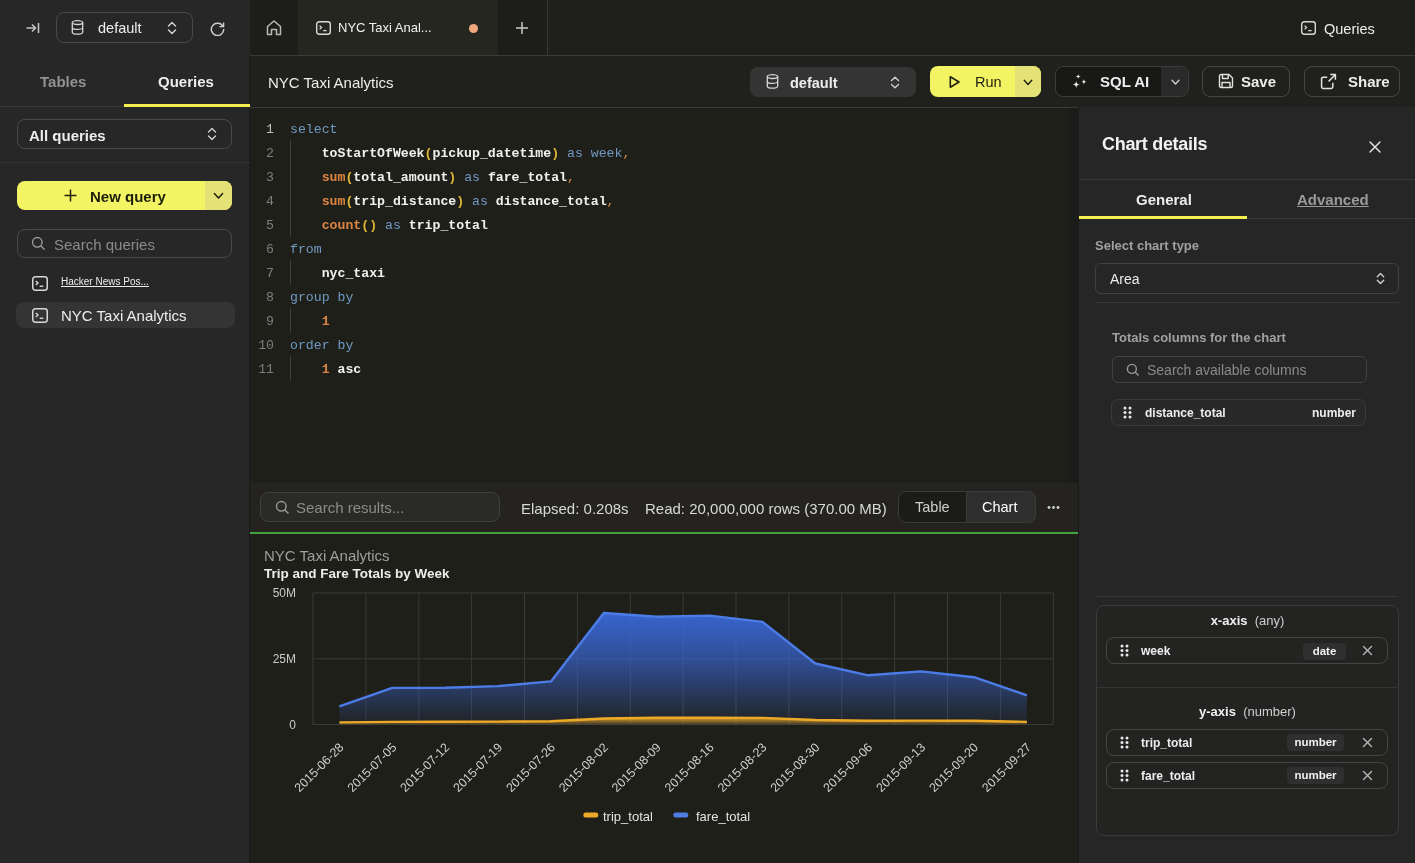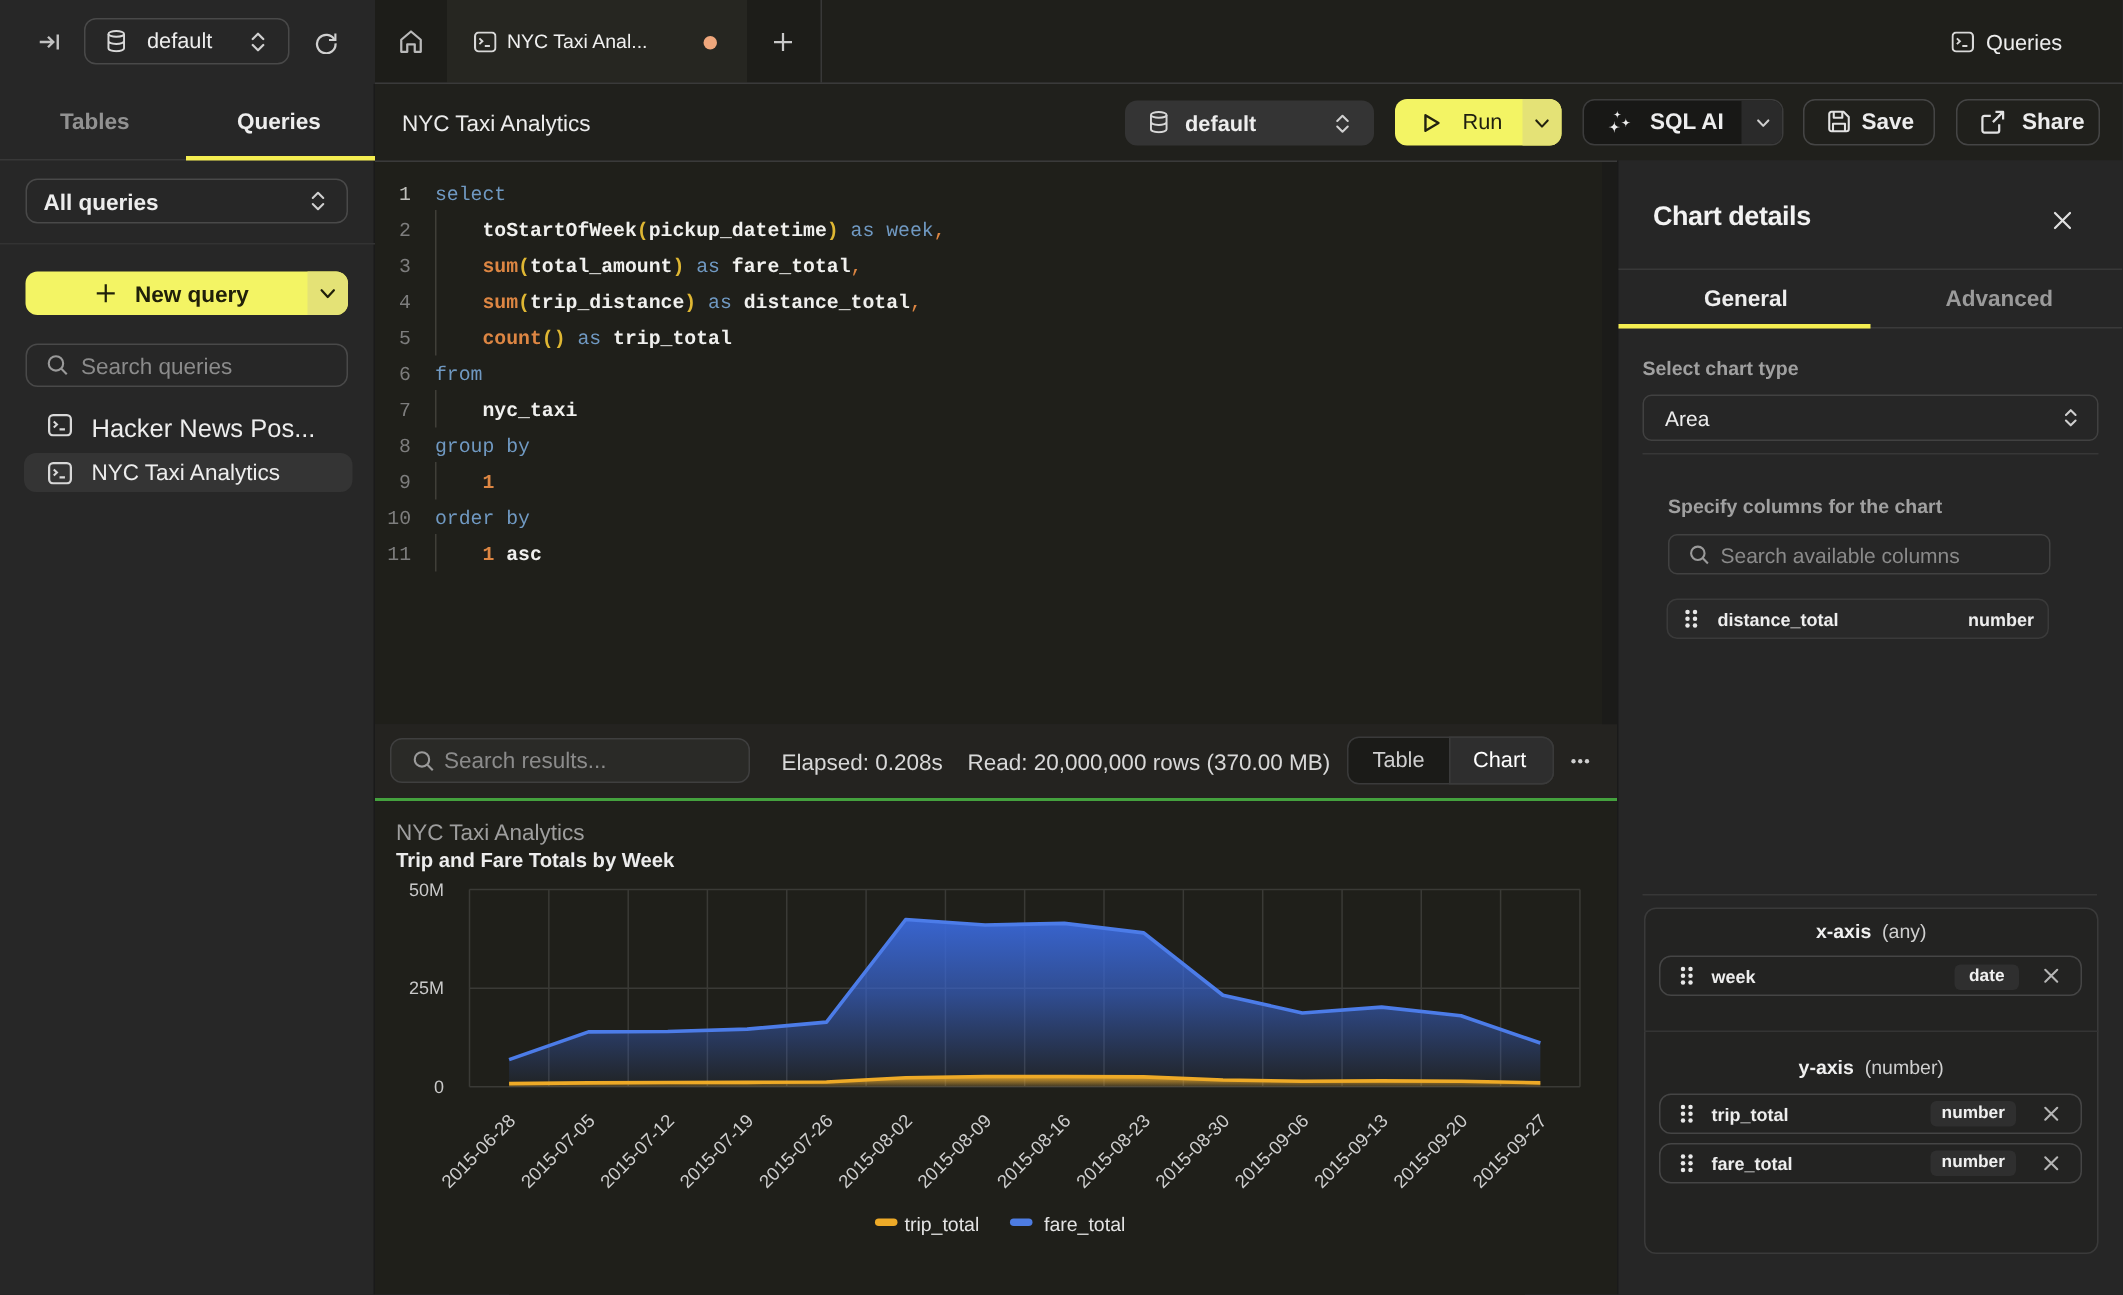--- a/index.html
+++ b/index.html
@@ -140,21 +140,21 @@
     <circle cx="6.3" cy="6.3" r="4.8"></circle>
     <path d="M9.9 9.9 L13.5 13.5"></path>
   </svg>
   <div class="abs" style="left:54px;top:236px;font-size:15px;color:#8b8b8b;">Search queries</div>
 
   <svg class="abs" style="left:32px;top:276px;" width="16" height="15" viewBox="0 0 15 14" fill="none" stroke="#d8d8d8" stroke-width="1.4">
     <rect x="0.7" y="0.7" width="13.6" height="12.6" rx="2.5"></rect>
     <path d="M3.6 4.6 L5.6 6.5 L3.6 8.4" stroke-width="1.3"></path>
     <path d="M7.2 9.6 H10.6" stroke-width="1.3"></path>
   </svg>
-  <div class="abs white" style="left:61px;top:276px;font-size:17px;">Hacker News Pos...</div>
+  <div class="abs white" style="left:61px;top:276px;font-size:10px;text-decoration:underline;">Hacker News Pos...</div>
   <div class="abs" style="left:16px;top:302px;width:219px;height:26px;background:#343434;border-radius:8px;"></div>
   <svg class="abs" style="left:32px;top:308px;" width="16" height="15" viewBox="0 0 15 14" fill="none" stroke="#d8d8d8" stroke-width="1.4">
     <rect x="0.7" y="0.7" width="13.6" height="12.6" rx="2.5"></rect>
     <path d="M3.6 4.6 L5.6 6.5 L3.6 8.4" stroke-width="1.3"></path>
     <path d="M7.2 9.6 H10.6" stroke-width="1.3"></path>
   </svg>
   <div class="abs white" style="left:61px;top:307px;font-size:15px;">NYC Taxi Analytics</div>
 
   <div class="abs" style="left:250px;top:108px;width:828px;height:375px;background:#1f1f1a;"></div>
   <div class="abs" style="left:1068px;top:108px;width:10px;height:375px;background:#1b1b19;"></div>
@@ -276,32 +276,32 @@
   </svg>
 
   <div class="abs" style="left:1078px;top:107px;width:337px;height:756px;background:#262626;border-left:1px solid #1a1a1a;"></div>
   <div class="abs" style="left:1102px;top:134px;font-size:18px;letter-spacing:-0.3px;font-weight:700;color:#f2f2f2;">Chart details</div>
   <svg class="abs" style="left:1368px;top:140px;" width="14" height="14" viewBox="0 0 14 14" stroke="#e0e0e0" stroke-width="1.5" stroke-linecap="round">
     <path d="M2 2 L12 12 M12 2 L2 12"></path>
   </svg>
   <div class="abs" style="left:1079px;top:179px;width:336px;height:1px;background:#383838;"></div>
 
   <div class="abs white" style="left:1136px;top:191px;font-size:15px;font-weight:700;">General</div>
-  <div class="abs" style="left:1297px;top:191px;font-size:15px;font-weight:700;color:#9a9a9a;">Advanced</div>
+  <div class="abs" style="left:1297px;top:191px;font-size:15px;font-weight:700;color:#9a9a9a;text-decoration:underline;">Advanced</div>
   <div class="abs" style="left:1079px;top:218px;width:336px;height:1px;background:#3a3a3a;"></div>
   <div class="abs" style="left:1079px;top:216px;width:168px;height:3px;background:#f5ee51;"></div>
 
   <div class="abs" style="left:1095px;top:238px;font-size:13px;font-weight:700;color:#a0a0a0;">Select chart type</div>
   <div class="abs" style="left:1095px;top:263px;width:304px;height:31px;border:1px solid #414141;border-radius:6px;"></div>
   <div class="abs white" style="left:1110px;top:271px;font-size:14px;font-weight:400;">Area</div>
   <svg class="abs" style="left:1375px;top:272px;" width="11" height="13" viewBox="0 0 12 14" fill="none" stroke="#cfcfcf" stroke-width="1.5" stroke-linecap="round" stroke-linejoin="round">
     <path d="M2.5 5 L6 1.5 L9.5 5 M2.5 9 L6 12.5 L9.5 9"></path>
   </svg>
   <div class="abs" style="left:1095px;top:302px;width:304px;height:1px;background:#373737;"></div>
-  <div class="abs" style="left:1112px;top:330px;font-size:13px;font-weight:700;color:#a0a0a0;">Specify columns for the chart</div>
+  <div class="abs" style="left:1112px;top:330px;font-size:13px;font-weight:700;color:#a0a0a0;">Totals columns for the chart</div>
 
   <div class="abs" style="left:1112px;top:356px;width:255px;height:27px;border:1px solid #414141;border-radius:6px;"></div>
   <svg class="abs" style="left:1126px;top:363px;" width="14" height="14" viewBox="0 0 15 15" fill="none" stroke="#9a9a9a" stroke-width="1.5">
     <circle cx="6.3" cy="6.3" r="4.8"></circle>
     <path d="M9.9 9.9 L13.5 13.5"></path>
   </svg>
   <div class="abs" style="left:1147px;top:362px;font-size:14px;color:#8a8a8a;">Search available columns</div>
 
   <div class="abs" style="left:1111px;top:399px;width:255px;height:27px;background:#292929;border:1px solid #3a3a3a;border-radius:7px;"></div>
   <svg class="abs" style="left:1123px;top:406px;" width="9" height="13" viewBox="0 0 9 13">

